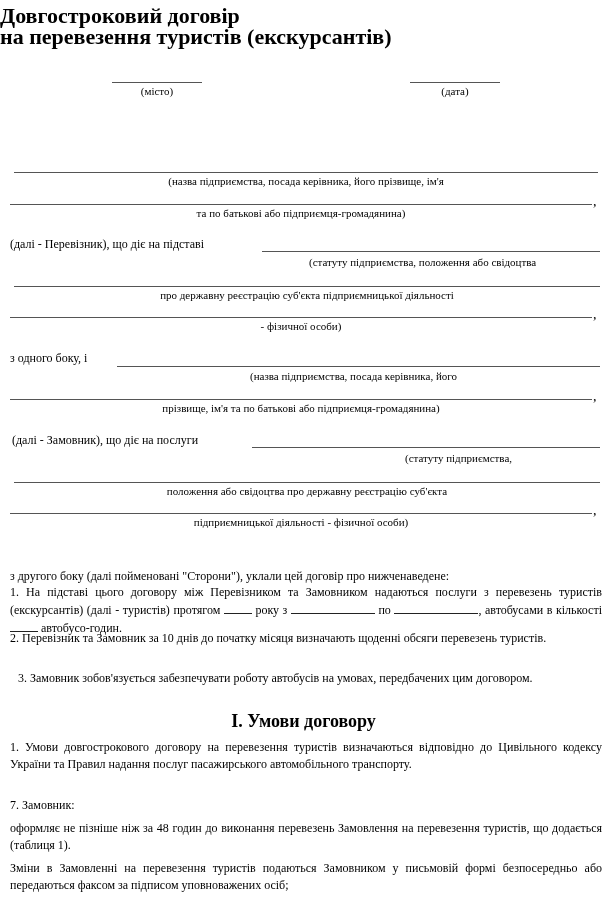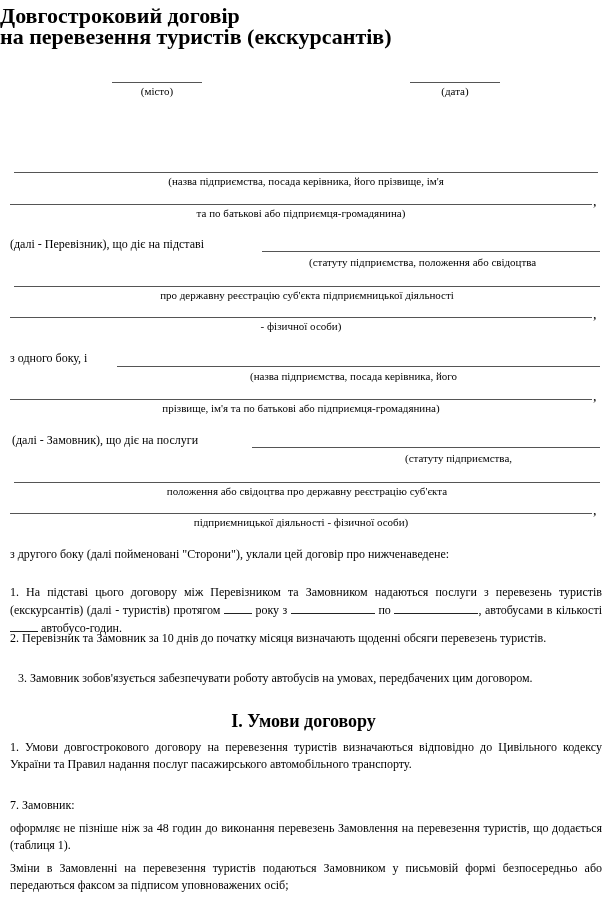--- a/index.html
+++ b/index.html
@@ -55,21 +55,21 @@
 
 <div class="abs txt" style="left:12px; top:432px;">(далі - Замовник), що діє на послуги</div>
 <div class="line" style="left:252px; width:348px; top:447px;"></div>
 <div class="abs small" style="left:405px; top:452px;">(статуту підприємства,</div>
 <div class="line" style="left:14px; width:586px; top:482px;"></div>
 <div class="abs small center" style="left:14px; width:586px; top:485px;">положення або свідоцтва про державну реєстрацію суб'єкта</div>
 <div class="line" style="left:10px; width:582px; top:513px;"></div>
 <div class="comma" style="left:593px; top:504px;">,</div>
 <div class="abs small center" style="left:10px; width:582px; top:516px;">підприємницької діяльності - фізичної особи)</div>
 
-<div class="abs txt" style="left:10px; top:546px; width:590px;">з другого боку (далі пойменовані "Сторони"), уклали цей договір про нижченаведене:</div>
+<div class="abs txt" style="left:10px; top:568px; width:590px;">з другого боку (далі пойменовані "Сторони"), уклали цей договір про нижченаведене:</div>
 
 <div class="abs txt just" style="left:10px; top:571px; width:592px;margin-top:13px;">
   <span>1. На підставі цього договору між Перевізником та Замовником надаються послуги з перевезень туристів (екскурсантів) (далі - туристів) протягом</span>
   <span class="blank" style="width:28px;"></span>
   <span>року з</span>
   <span class="blank" style="width:84px;"></span>
   <span>по</span>
   <span class="blank" style="width:84px;"></span><span>, автобусами в кількості</span>
   <span class="blank" style="width:28px;"></span>
   <span>автобусо-годин.</span>

